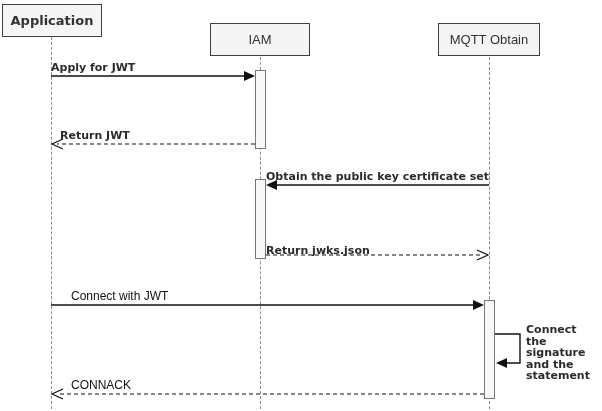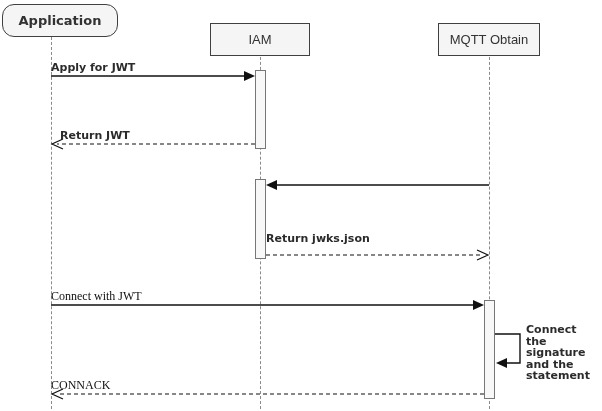--- a/index.html
+++ b/index.html
@@ -34,22 +34,22 @@
     background:#f8f8f8;border:1px solid #777777;
   }
 
   
   .msg-label{
     position:absolute;text-align:left;
     font-size:11px;font-weight:700;color:#2b2b2b;
     white-space:nowrap;
   }
   .msg-label.plain{
-    font-family:Liberation Serif, serif;
-    font-weight:400;font-size:12px;color:#111111;
+    font-family:Liberation Sans, sans-serif;
+    font-weight:400;font-size:12px;color:#111111;margin-left:20px;
   }
   .self-label{
     position:absolute;left:526px;top:324px;width:70px;
     font-size:11px;font-weight:700;line-height:11.5px;color:#2b2b2b;
     white-space:normal;text-align:left;
   }
 
   svg.arrows{position:absolute;left:0;top:0;pointer-events:none;}
   .solid-line{stroke:#111111;stroke-width:1.4;fill:none;}
   .dashed-line{stroke:#111111;stroke-width:1.2;fill:none;stroke-dasharray:4 3;}
@@ -62,21 +62,21 @@
 <div id="stage">
 
   <div class="lifeline" style="left:51px;"></div>
   <div class="lifeline" style="left:260px;"></div>
   <div class="lifeline" style="left:489px;"></div>
 
   <div class="activation" style="left:255px;top:70px;height:79px;"></div>
   <div class="activation" style="left:255px;top:179px;height:80px;"></div>
   <div class="activation" style="left:484px;top:300px;height:99px;"></div>
 
-  <div class="actor bold" style="left:2px;width:116px;border-radius:12px;">
+  <div class="actor bold" style="left:2px;width:100px;">
     <span>Application</span>
   </div>
   <div class="actor reg" style="left:210px;width:100px;">
     <span>IAM</span>
   </div>
   <div class="actor reg" style="left:438px;width:102px;">
     <span>MQTT Obtain</span>
   </div>
 
   <svg class="arrows" width="602" height="411" viewBox="0 0 602 411">
@@ -98,18 +98,19 @@
 
     <polyline class="solid-line" points="495,334 520,334 520,363 504,363"></polyline>
     <polygon class="head-filled" points="496,363 507,358 507,368"></polygon>
 
     <line class="dashed-line" x1="484" y1="394" x2="57" y2="394"></line>
     <polyline class="head-open" points="63,389 52,394 63,399"></polyline>
   </svg>
 
   <div class="msg-label" style="left:51px;top:61px;width:204px;">Apply for JWT</div>
   <div class="msg-label" style="left:60px;top:129px;width:204px;">Return JWT</div>
-  <div class="msg-label" style="left:266px;top:232px;width:226px;">Return jwks.json</div>
+  <div class="msg-label" style="left:266px;top:170px;width:226px;">Obtain the public key certificate set</div>
+  <div class="msg-label" style="left:266px;top:244px;width:226px;">Return jwks.json</div>
   <div class="msg-label plain" style="left:51px;top:289px;width:433px;">Connect with JWT</div>
   <div class="self-label">Connect the signature and the statement</div>
   <div class="msg-label plain" style="left:51px;top:378px;width:433px;">CONNACK</div>
 
 </div>
 
 </body></html>

